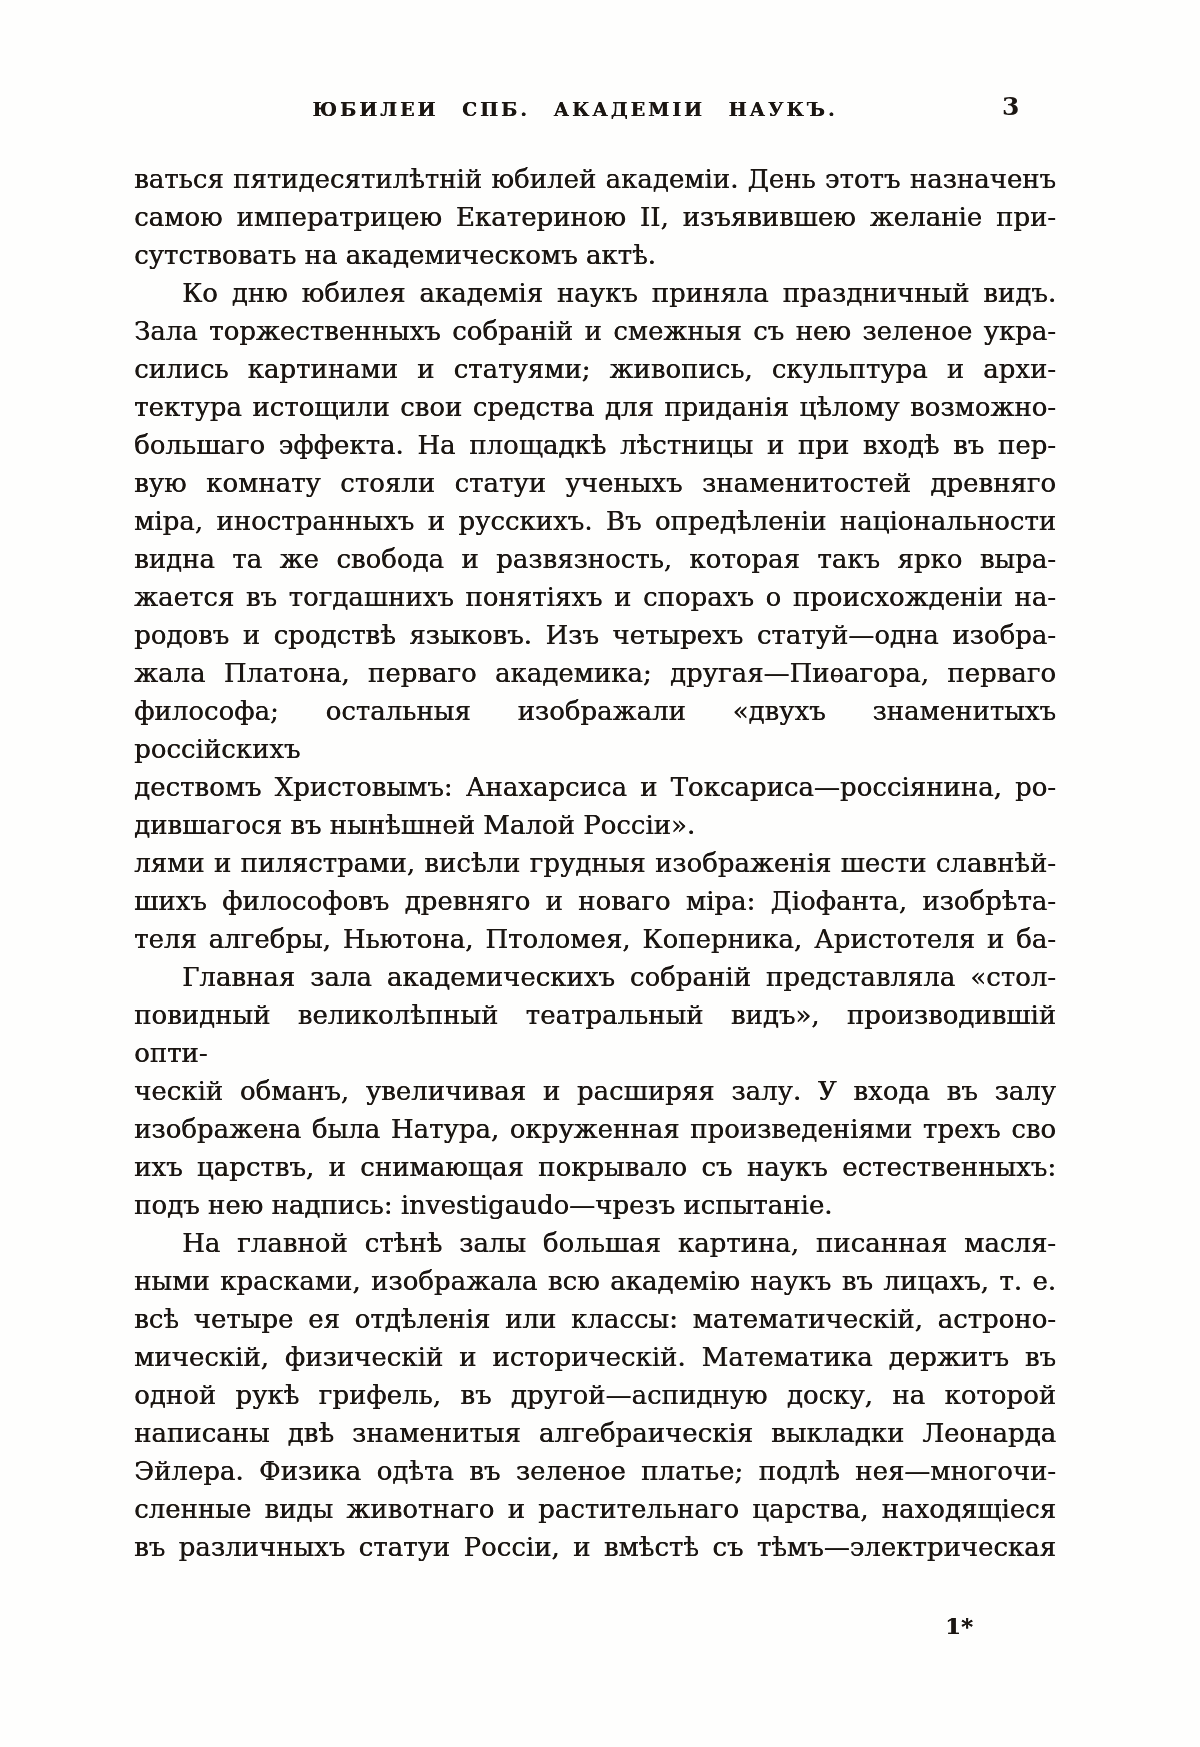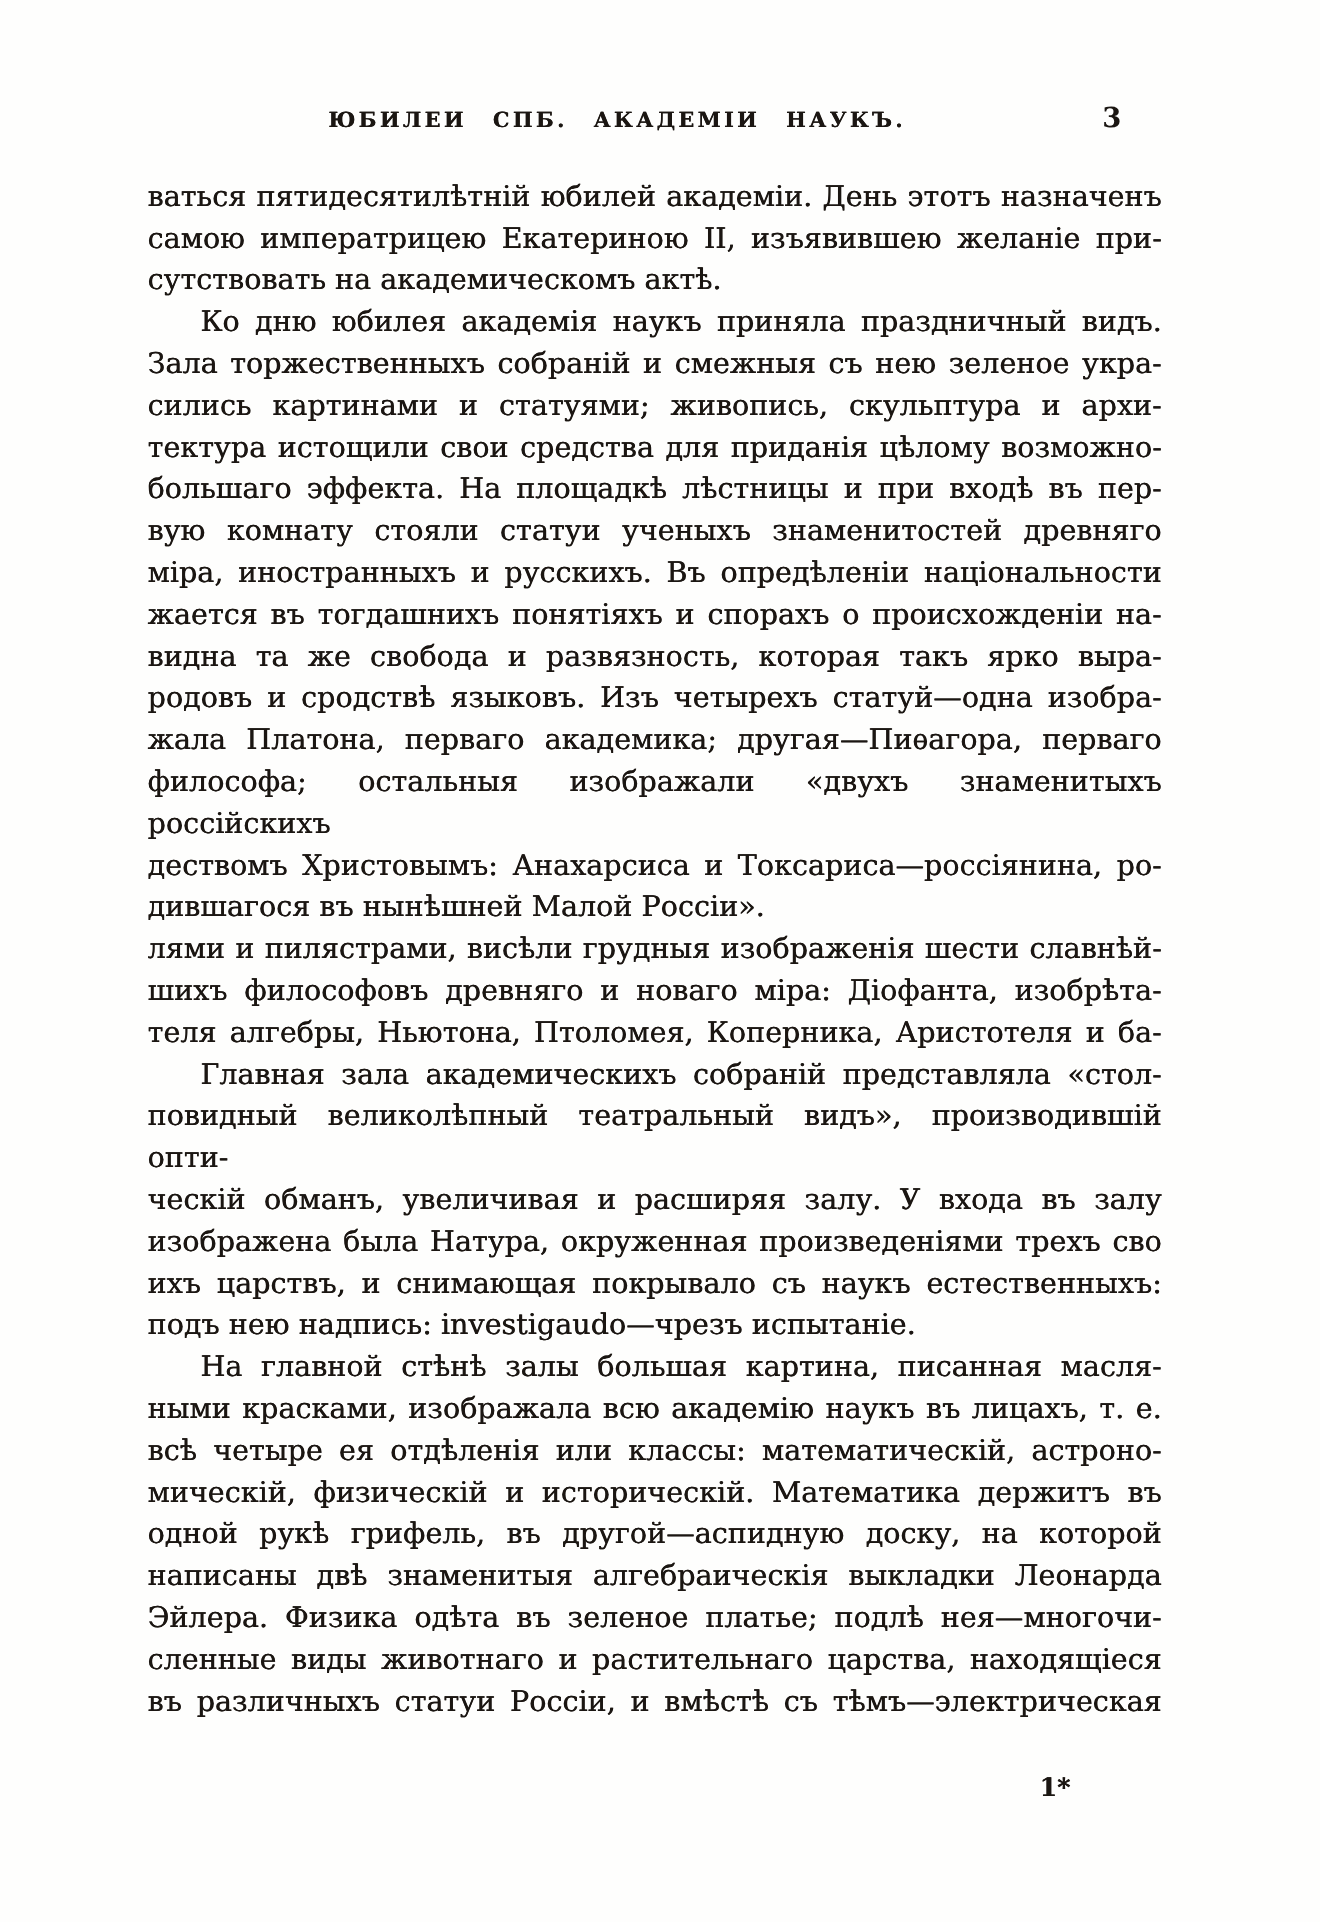--- a/index.html
+++ b/index.html
@@ -12,21 +12,21 @@
     width: 1200px;
     height: 1747px;
     background: var(--paper, #fefefd);
     color: var(--ink, #1b1612);
     font-family: "DejaVu Serif", "Liberation Serif", serif;
     overflow: hidden;
   }
   .running-head {
     position: absolute;
     top: 98px;
-    left: 136px;
+    left: 150px;
     width: 850px;
     text-align: center;
     font-size: 19px;
     font-weight: bold;
     letter-spacing: 3px;
     word-spacing: 14px;
     white-space: nowrap;
     text-shadow: 0.3px 0 0 currentColor;
   }
   .page-number {
@@ -82,22 +82,22 @@
         <div class="line last">сутствовать на академическомъ актѣ.</div>
       </div>
       <div class="paragraph">
         <div class="line indent">Ко дню юбилея академія наукъ приняла праздничный видъ.</div>
         <div class="line">Зала торжественныхъ собраній и смежныя съ нею зеленое укра-</div>
         <div class="line">сились картинами и статуями; живопись, скульптура и архи-</div>
         <div class="line">тектура истощили свои средства для приданія цѣлому возможно-</div>
         <div class="line">большаго эффекта. На площадкѣ лѣстницы и при входѣ въ пер-</div>
         <div class="line">вую комнату стояли статуи ученыхъ знаменитостей древняго</div>
         <div class="line">міра, иностранныхъ и русскихъ. Въ опредѣленіи національности</div>
+        <div class="line">видна та же свобода и развязность, которая такъ ярко выра-</div>
         <div class="line">жается въ тогдашнихъ понятіяхъ и спорахъ о происхожденіи на-</div>
-        <div class="line">видна та же свобода и развязность, которая такъ ярко выра-</div>
         <div class="line">родовъ и сродствѣ языковъ. Изъ четырехъ статуй—одна изобра-</div>
         <div class="line">жала Платона, перваго академика; другая—Пиѳагора, перваго</div>
         <div class="line">философа; остальныя изображали «двухъ знаменитыхъ россійскихъ</div>
         <div class="line">дествомъ Христовымъ: Анахарсиса и Токсариса—россіянина, ро-</div>
         <div class="line last">дившагося въ нынѣшней Малой Россіи».</div>
       </div>
       <div class="paragraph">
         <div class="line">лями и пилястрами, висѣли грудныя изображенія шести славнѣй-</div>
         <div class="line">шихъ философовъ древняго и новаго міра: Діофанта, изобрѣта-</div>
         <div class="line">теля алгебры, Ньютона, Птоломея, Коперника, Аристотеля и ба-</div>

